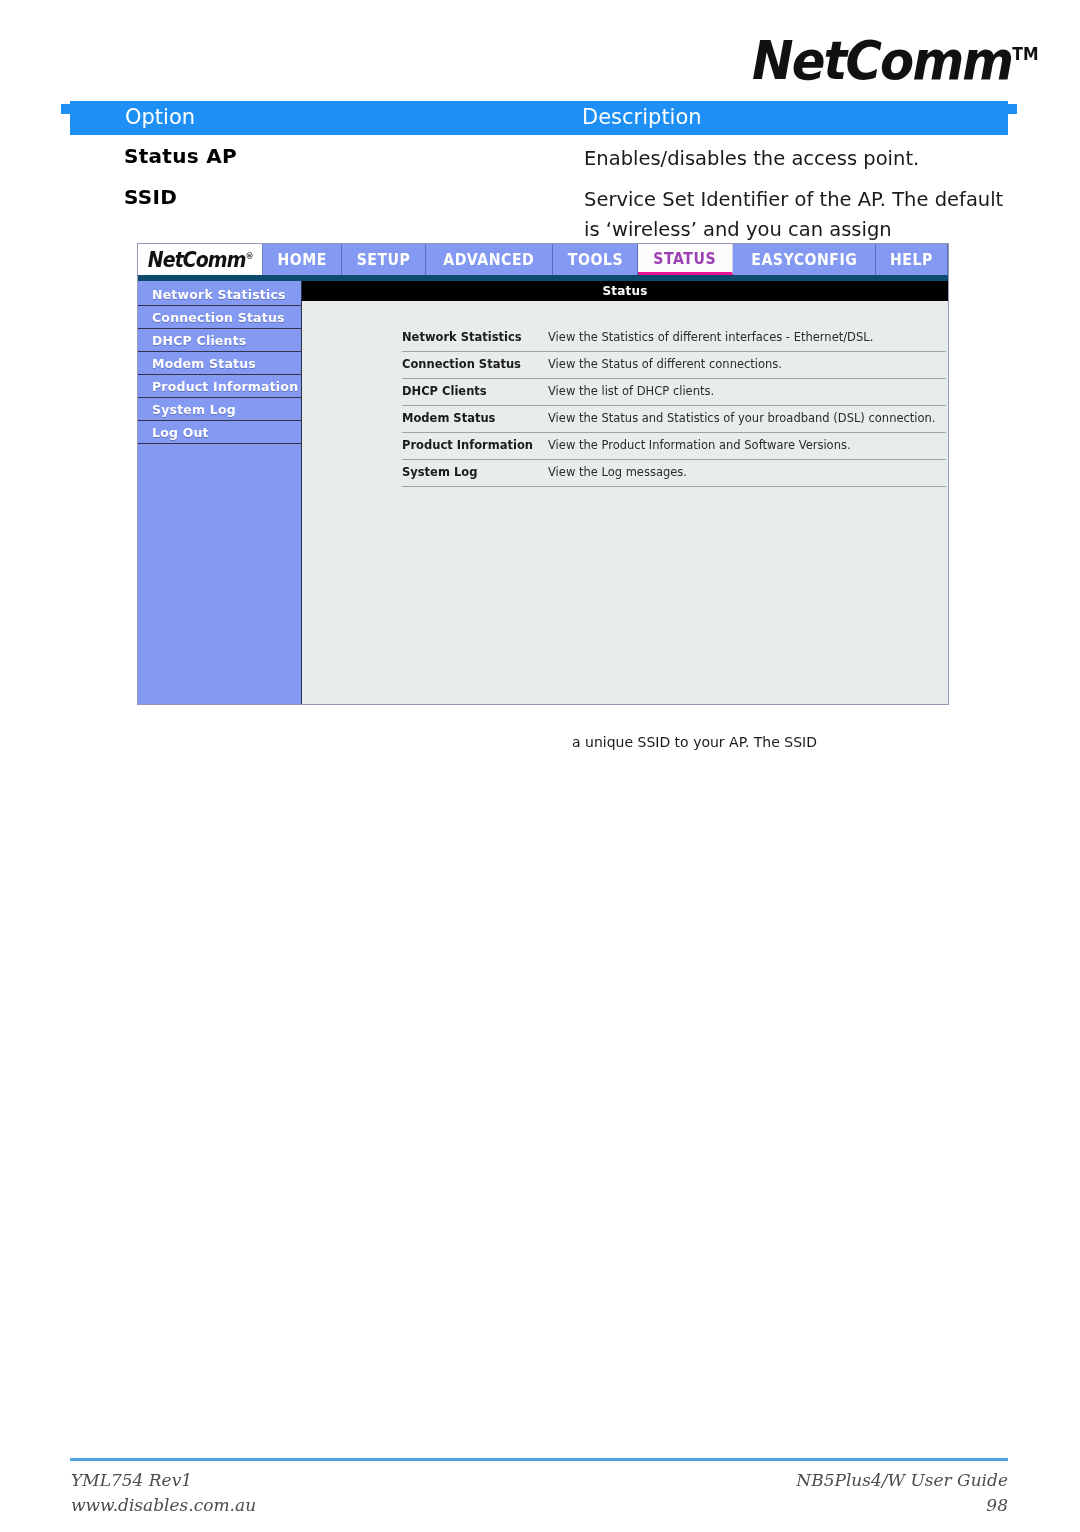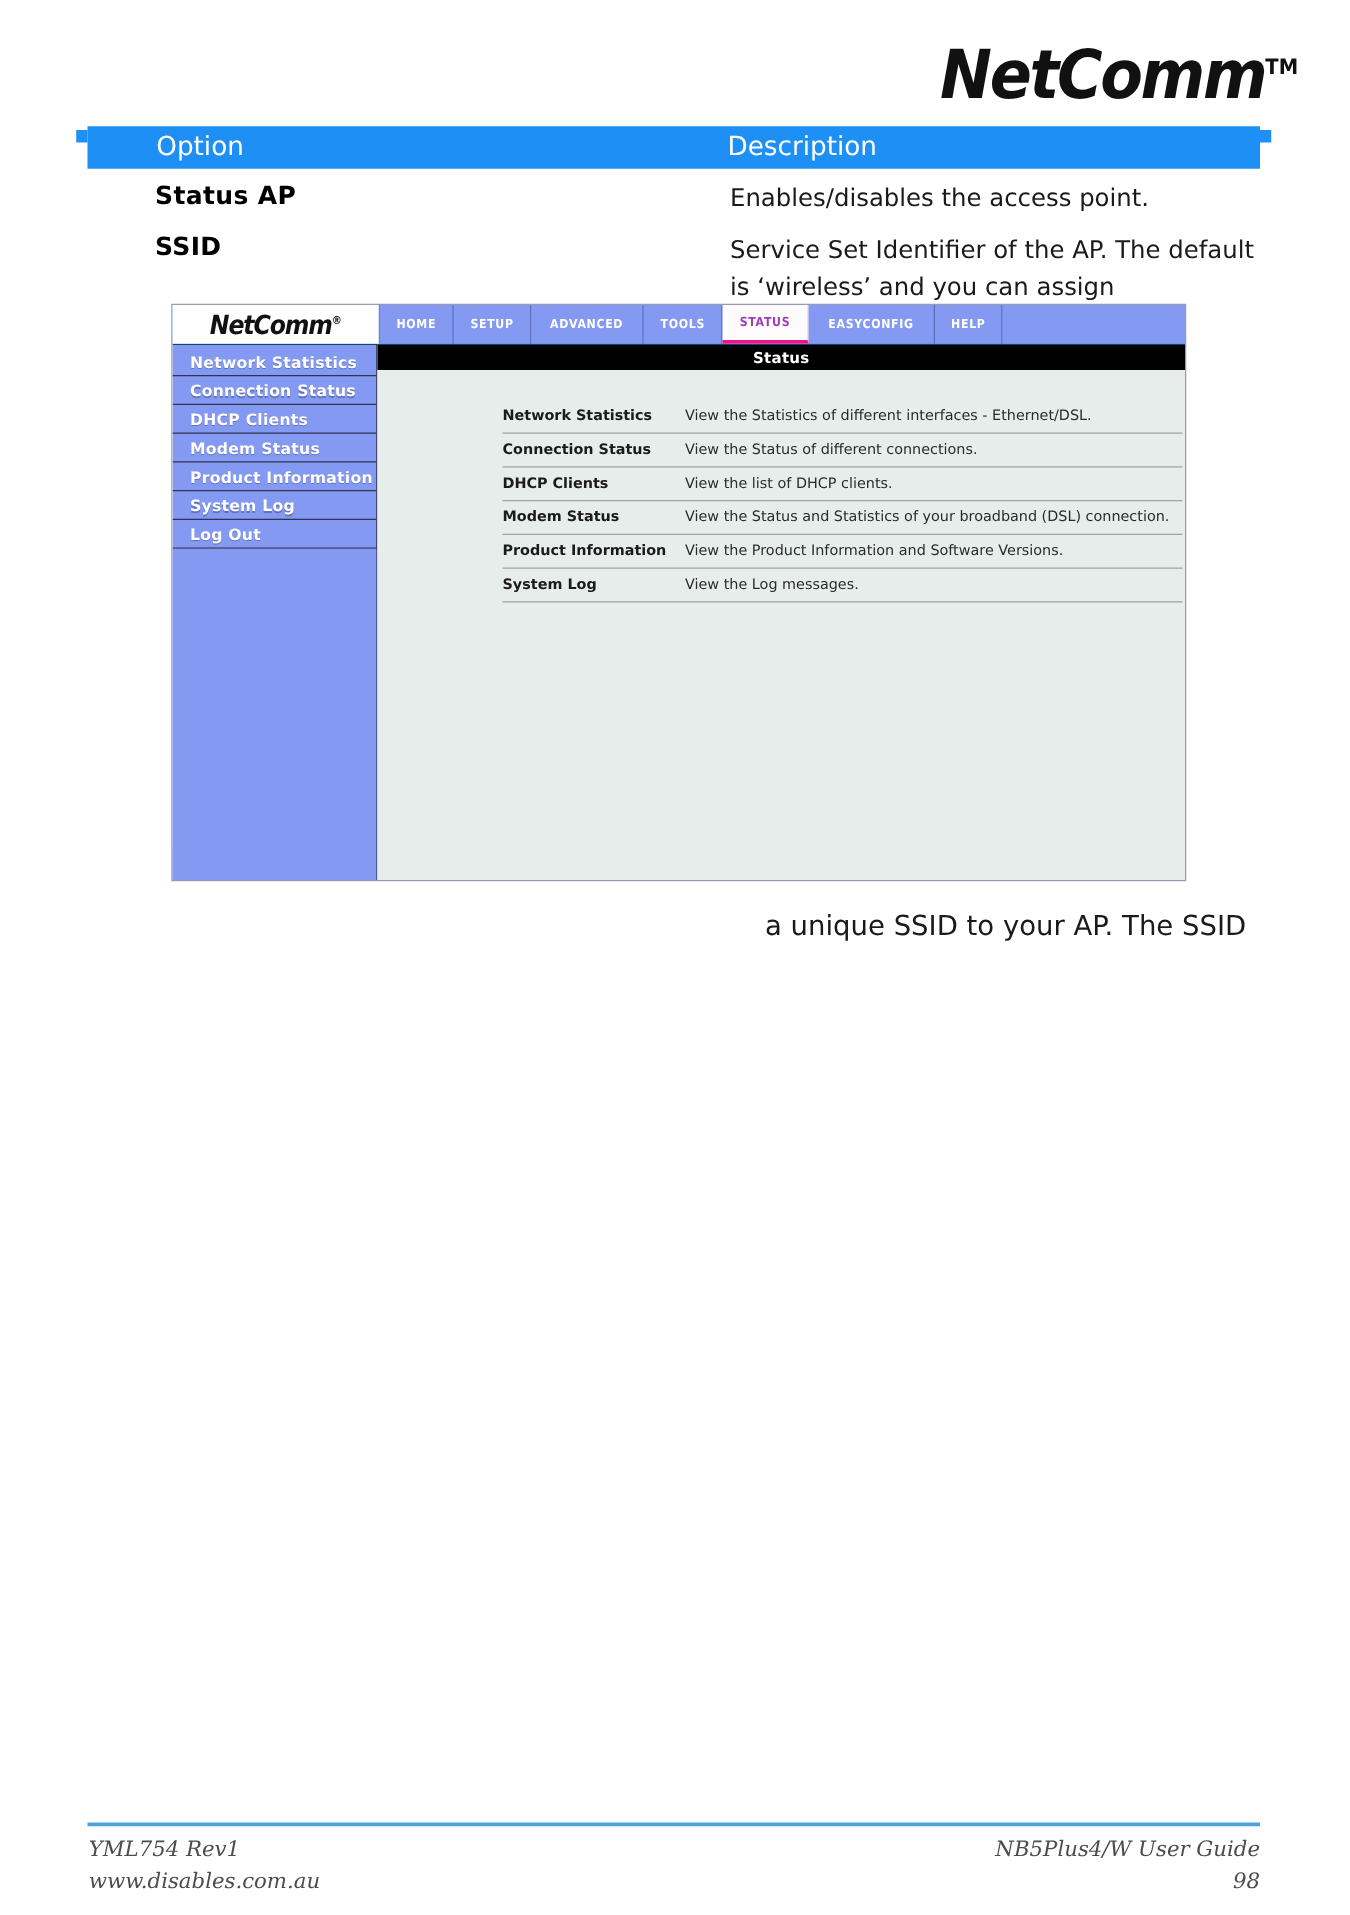--- a/index.html
+++ b/index.html
@@ -93,24 +93,24 @@
     font-size: 19.5px;
     color: #1a1a1a;
     line-height: 30px;
   }
   #term-enable-ap { top: 144px; }
   #desc-enable-ap { top: 144px; }
   #term-ssid { top: 185px; }
   #desc-ssid { top: 185px; }
   #desc-ssid-cont {
     position: absolute;
-    left: 612px;
+    left: 572px;
     top: 727px;
     width: 430px;
-    font-size: 22px;
+    font-size: 14px;
     color: #1a1a1a;
     line-height: 30px;
   }
 
   
   .router-shot {
     position: absolute;
     left: 137px;
     top: 243px;
     width: 812px;
@@ -122,21 +122,21 @@
     overflow: hidden;
   }
 
   
   .rs-nav {
     position: relative;
     height: 31px;
     background: #8399f2;
     display: flex;
     align-items: stretch;
-    border-bottom: 1px solid #0c4a6e;
+    border-bottom: 6px solid #0c4a6e;
   }
   .rs-brand {
     width: 166px;
     background: #ffffff;
     display: flex;
     align-items: center;
     justify-content: center;
     border-right: 1px solid #6f7fc9;
     box-sizing: border-box;
   }
@@ -152,21 +152,21 @@
   .rs-brand-text .reg {
     font-size: 9px;
     vertical-align: super;
     font-style: normal;
   }
   .rs-tab {
     display: flex;
     align-items: center;
     justify-content: center;
     padding: 0 11px;
-    font-size: 10px;
+    font-size: 16px;
     font-weight: bold;
     letter-spacing: 0.6px;
     color: #ffffff;
     background: #8399f2;
     border-right: 1px solid #5d6cb8;
     box-sizing: border-box;
     white-space: nowrap;
     transform: none;
   }
   .rs-tab span { transform: scaleX(0.88); display: inline-block; }

